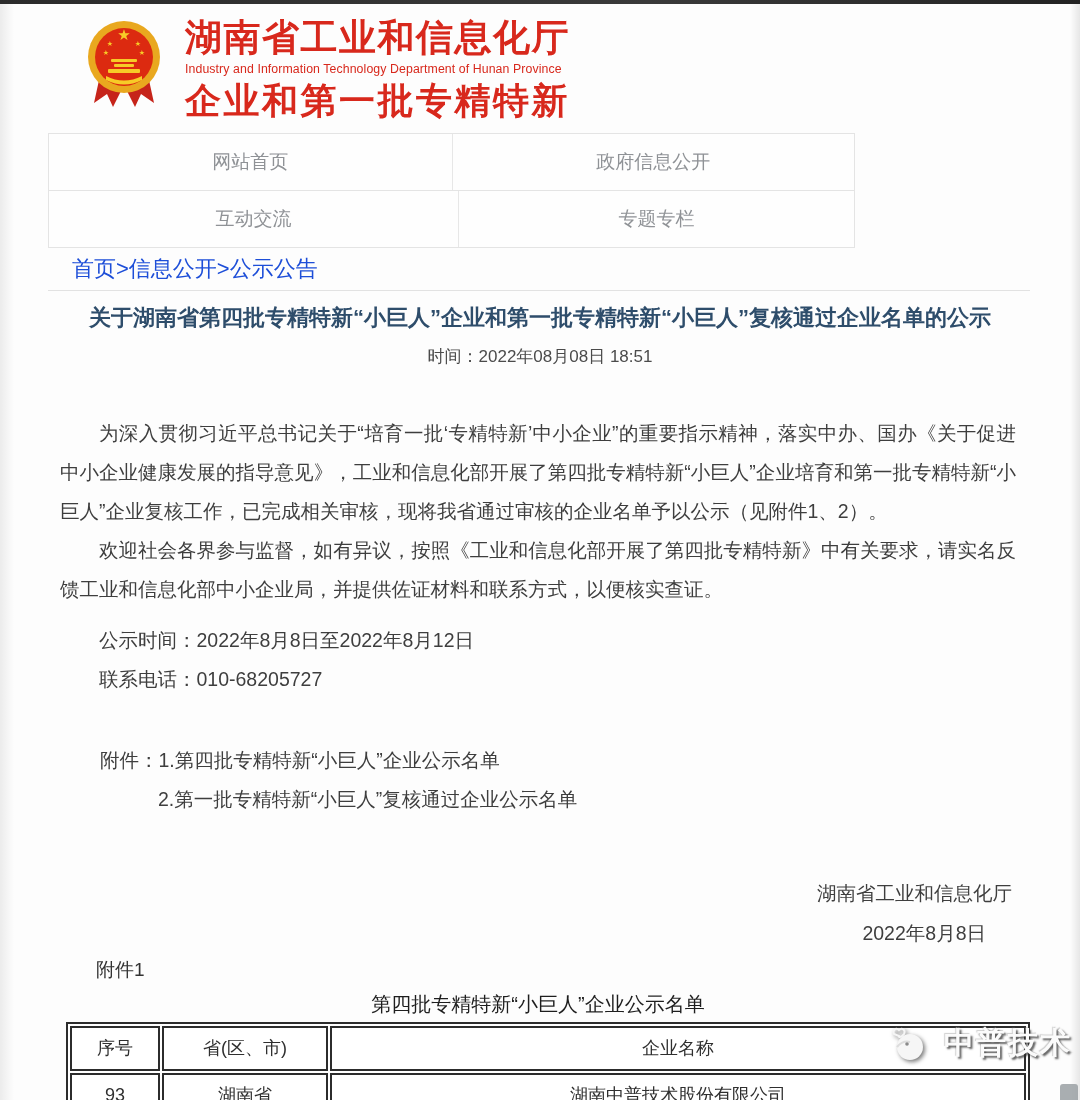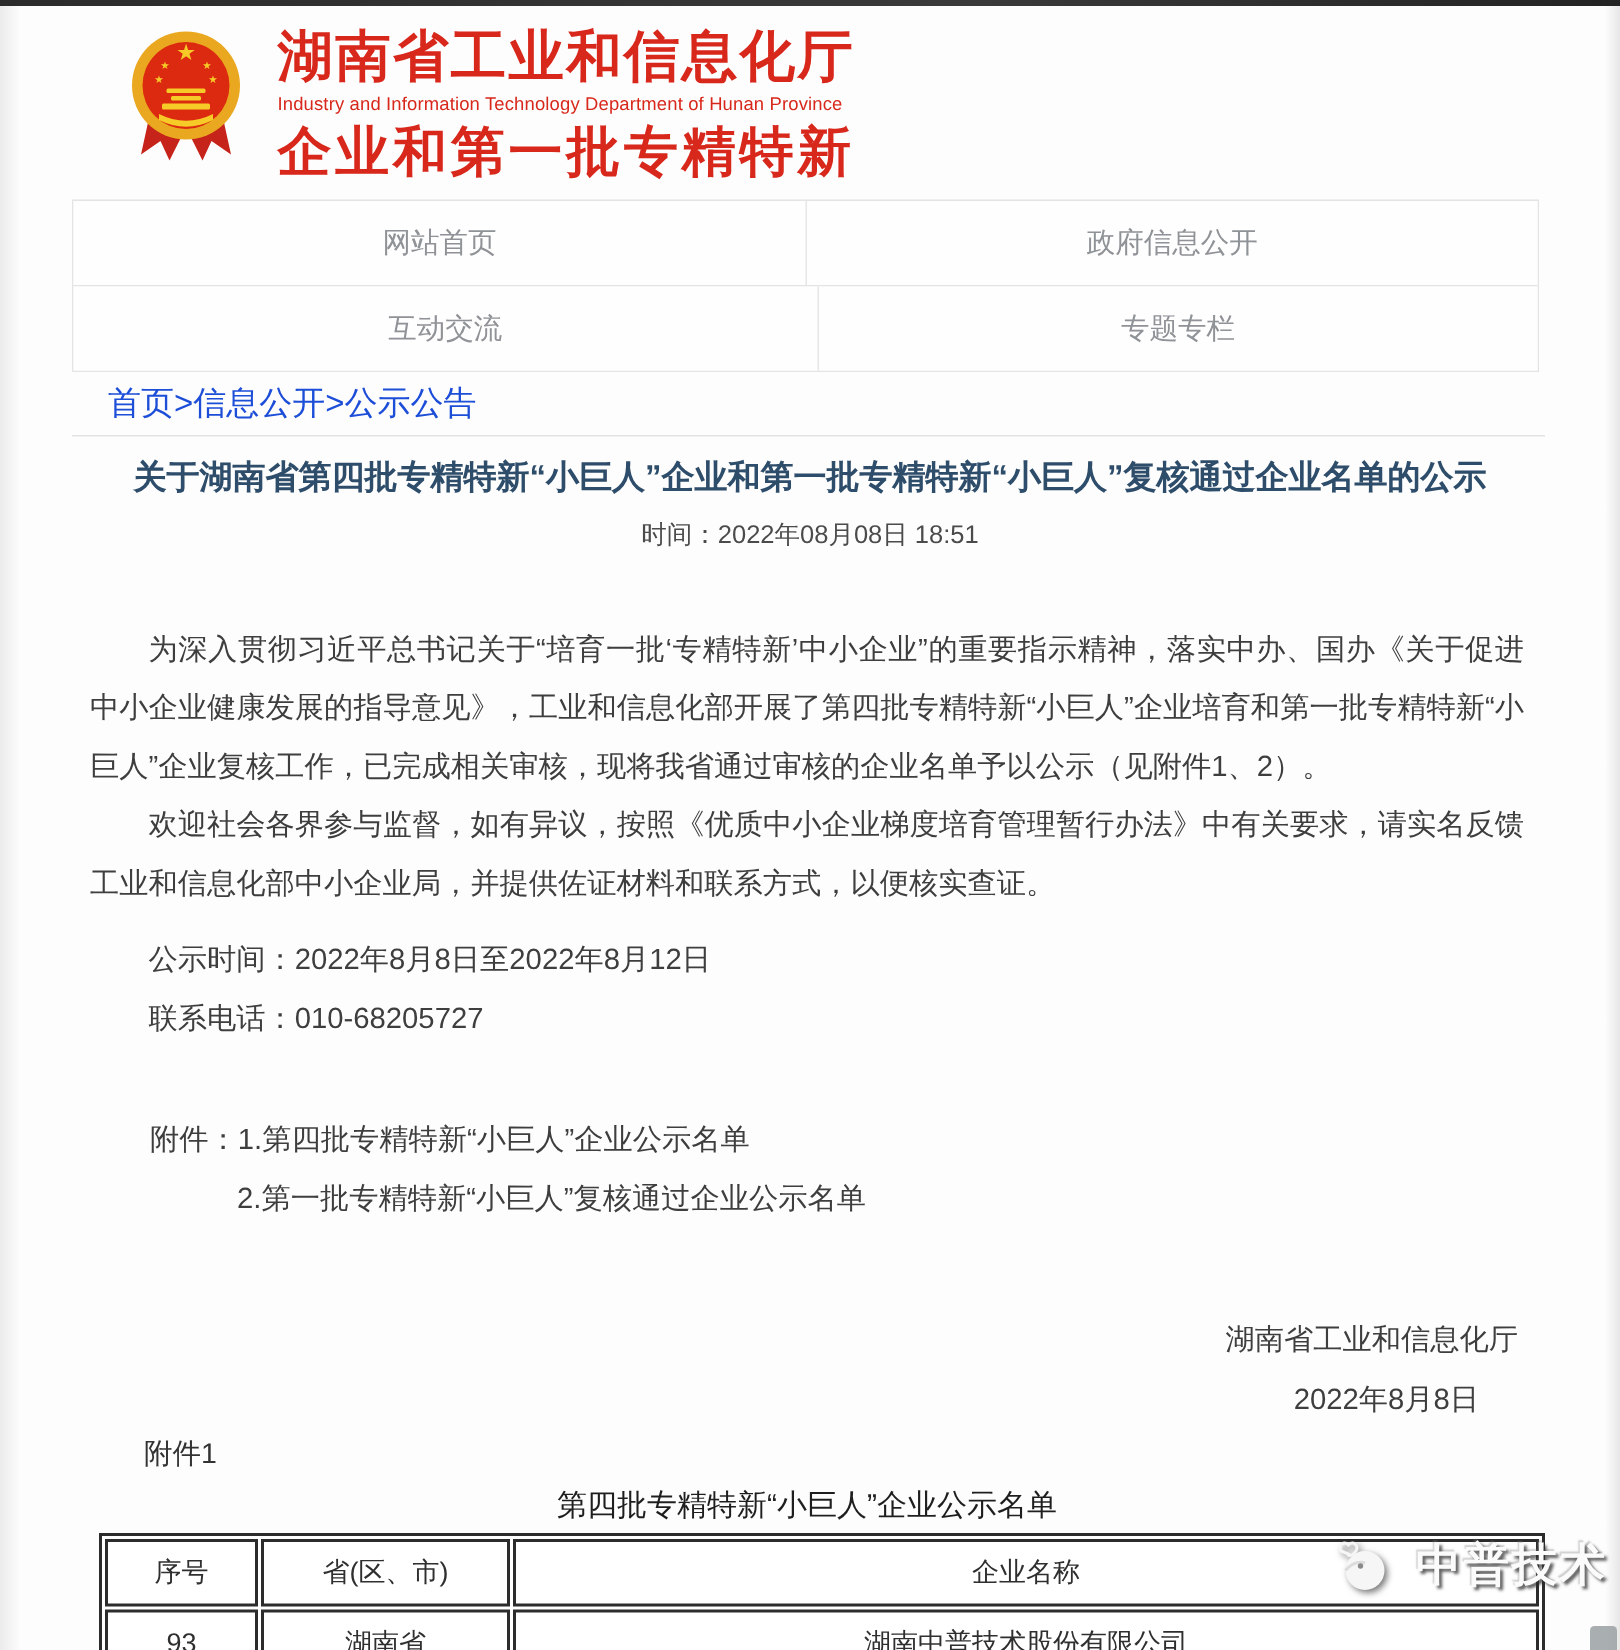--- a/index.html
+++ b/index.html
@@ -42,21 +42,21 @@
   .org-en {
     color: #d8281c; font-size: 12.3px; line-height: 16px; letter-spacing: 0.1px;
     margin-top: 1px; white-space: nowrap;
   }
   .org-cn-2 {
     color: #d8281c; font-weight: bold; font-size: 36px; line-height: 43px;
     letter-spacing: 2.5px; margin-top: 2px; white-space: nowrap;
   }
 
   
-  .main-nav { margin: 8px 54px 0 48px; width: 978px; border: 1px solid #e4e4e4; }
+  .main-nav { margin: 8px 54px 0 48px; width: 807px; border: 1px solid #e4e4e4; }
   .nav-row { display: flex; }
   .nav-row + .nav-row { border-top: 1px solid #e4e4e4; }
   .nav-cell {
     height: 56px; display: flex; align-items: center; justify-content: center;
     color: #8f9296; font-size: 19px; cursor: pointer; background: #fefefe;
   }
   .nav-cell + .nav-cell { border-left: 1px solid #e7e7e7; }
   .row-1 .nav-cell { flex: 1 1 33.33%; }
   .row-2 .cell-a { flex: 0 0 50.8%; }
   .row-2 .cell-b { flex: 1; }
@@ -98,21 +98,21 @@
   table.appendix-table {
     margin: 5px 0 0 6px; width: 964px; table-layout: fixed;
     border-collapse: separate; border-spacing: 2px;
     border: 2px solid #2c2c2c; background: #fff;
   }
   .appendix-table th, .appendix-table td {
     border: 2px solid #2c2c2c; font-size: 18px; font-weight: normal;
     color: #2f2f2f; height: 33px; text-align: center; padding: 1px 2px;
     white-space: nowrap; overflow: hidden;
   }
-  .col-idx { width: 102px; }
+  .col-idx { width: 90px; }
   .col-prov { width: 166px; }
   .cell-company { text-align: left; padding-left: 3px; }
 
   
   .watermark {
     position: absolute; left: 886px; top: 1022px; z-index: 10;
     display: flex; align-items: center; pointer-events: none;
   }
   .watermark-logo { width: 42px; height: 42px; filter: drop-shadow(2px 2px 2px rgba(50,50,50,0.65)); }
   .watermark-text {
@@ -166,21 +166,21 @@
 
 <div class="breadcrumb-bar">
   <div class="breadcrumb">首页&gt;信息公开&gt;公示公告</div>
 </div>
 
 <h1 class="article-title">关于湖南省第四批专精特新“小巨人”企业和第一批专精特新“小巨人”复核通过企业名单的公示</h1>
 <div class="article-time">时间：2022年08月08日 18:51</div>
 
 <div class="article-body">
   <p>为深入贯彻习近平总书记关于“培育一批‘专精特新’中小企业”的重要指示精神，落实中办、国办《关于促进中小企业健康发展的指导意见》，工业和信息化部开展了第四批专精特新“小巨人”企业培育和第一批专精特新“小巨人”企业复核工作，已完成相关审核，现将我省通过审核的企业名单予以公示（见附件1、2）。</p>
-  <p>欢迎社会各界参与监督，如有异议，按照《优质中小企业梯度培育管理暂行办法》中有关要求，请实名反馈工业和信息化部中小企业局，并提供佐证材料和联系方式，以便核实查证。</p>
+  <p>欢迎社会各界参与监督，如有异议，按照《工业和信息化部开展了第四批专精特新》中有关要求，请实名反馈工业和信息化部中小企业局，并提供佐证材料和联系方式，以便核实查证。</p>
   <div class="meta-line meta-gap">公示时间：2022年8月8日至2022年8月12日</div>
   <div class="meta-line">联系电话：010-68205727</div>
 
   <div class="attachments">
     <div class="attachment-line-1"><span>附件：</span><span class="attachment-link">1.第四批专精特新“小巨人”企业公示名单</span></div>
     <div class="attachment-line-2"><span class="attachment-link">2.第一批专精特新“小巨人”复核通过企业公示名单</span></div>
   </div>
 
   <div class="signature">
     <div class="signature-org">湖南省工业和信息化厅</div>

